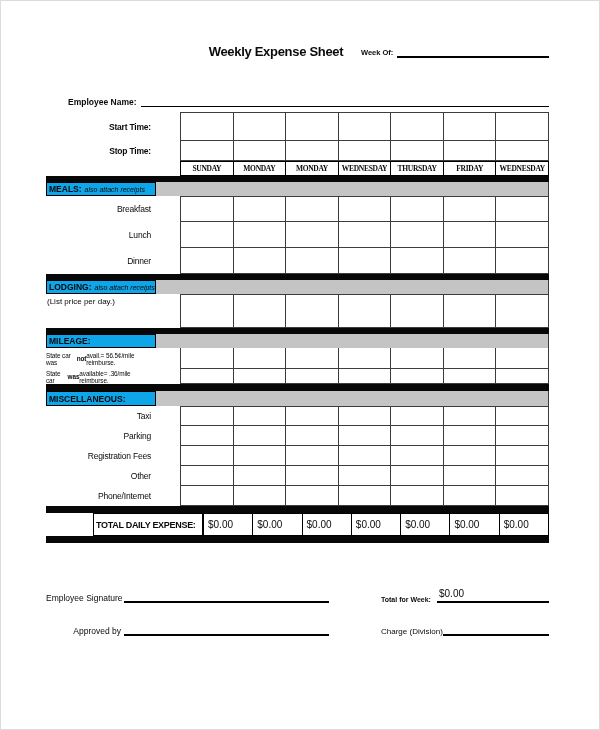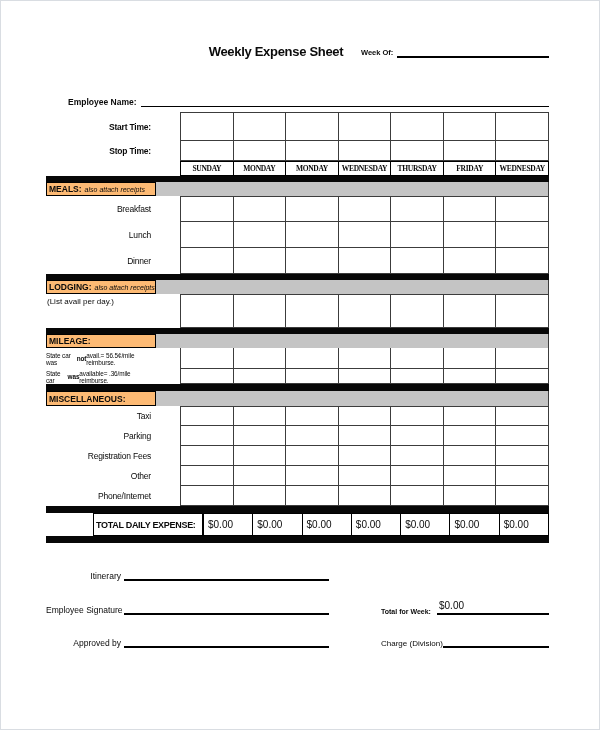--- a/index.html
+++ b/index.html
@@ -45,21 +45,21 @@
   .day-cells { flex:1; display:flex; }
   .day-cell { flex:1; border:1.5px solid #000; display:flex; align-items:center;
               justify-content:center; font-size:7.5px; font-weight:bold;
               letter-spacing:-0.3px; white-space:nowrap;font-family:Liberation Serif, serif; }
   .day-cell + .day-cell { border-left:0; }
 
   .bar { height:6px; background:#070707; }
   .bar2 { height:7px; background:#070707; }
 
   .sec-row { display:flex; height:14px; }
-  .sec-box { width:110px; flex:none; border:1.8px solid #000; background:#fdba74;
+  .sec-box { width:110px; flex:none; border:1.8px solid #000; background:#0ea5e9;
              display:flex; align-items:center; padding:0 2px; white-space:nowrap; overflow:hidden; }
   .sec-title { font-size:8.5px; font-weight:bold; }
   .sec-note { font-size:7px; font-style:italic; padding-left:3px; }
   .sec-gray { flex:1; background:#c4c4c4; border-right:1px solid #3c3c3c; }
 
   .r-meal { height:26px; }
   .r-lodging { height:34px; }
   .lodging-note-col { width:110px; flex:none; font-size:8px; padding:3px 0 0 1px;
                       align-items:flex-start; justify-content:flex-start; display:flex; }
   .r-mile1 { height:22px; } .r-mile1 .label-col { font-size:7.5px; }
@@ -192,21 +192,21 @@
 
   <div class="bar"></div>
   <div class="sec-row">
     <div class="sec-box">
       <span class="sec-title">LODGING:</span>
       <span class="sec-note">also attach receipts</span>
     </div>
     <div class="sec-gray"></div>
   </div>
   <div class="row r-lodging top-edge">
-    <div class="lodging-note-col">(List avail per day.)</div>
+    <div class="lodging-note-col">(List price per day.)</div>
     <div class="cells">
       <div class="cell"></div>
         <div class="cell"></div>
         <div class="cell"></div>
         <div class="cell"></div>
         <div class="cell"></div>
         <div class="cell"></div>
         <div class="cell"></div>
     </div>
   </div>
@@ -326,24 +326,20 @@
     <div class="total-cell">$0.00</div>
     <div class="total-cell">$0.00</div>
     <div class="total-cell">$0.00</div>
     <div class="total-cell">$0.00</div>
     <div class="total-cell">$0.00</div>
     <div class="total-cell">$0.00</div>
   </div>
   <div class="bar2"></div>
 
   <div class="footer">
-    <div class="f-row">
-      <span class="f-label">Itinerary</span>
-      <span class="f-line"></span>
-    </div>
     <div class="f-gap1"></div>
     <div class="f-row">
       <span class="f-label">Employee Signature</span>
       <span class="f-line"></span>
       <span class="f-right">
         <span class="fr-label">Total for Week:</span>
         <span class="fr-stack">
           <span class="fr-value">$0.00</span>
           <span class="fr-line"></span>
         </span>

